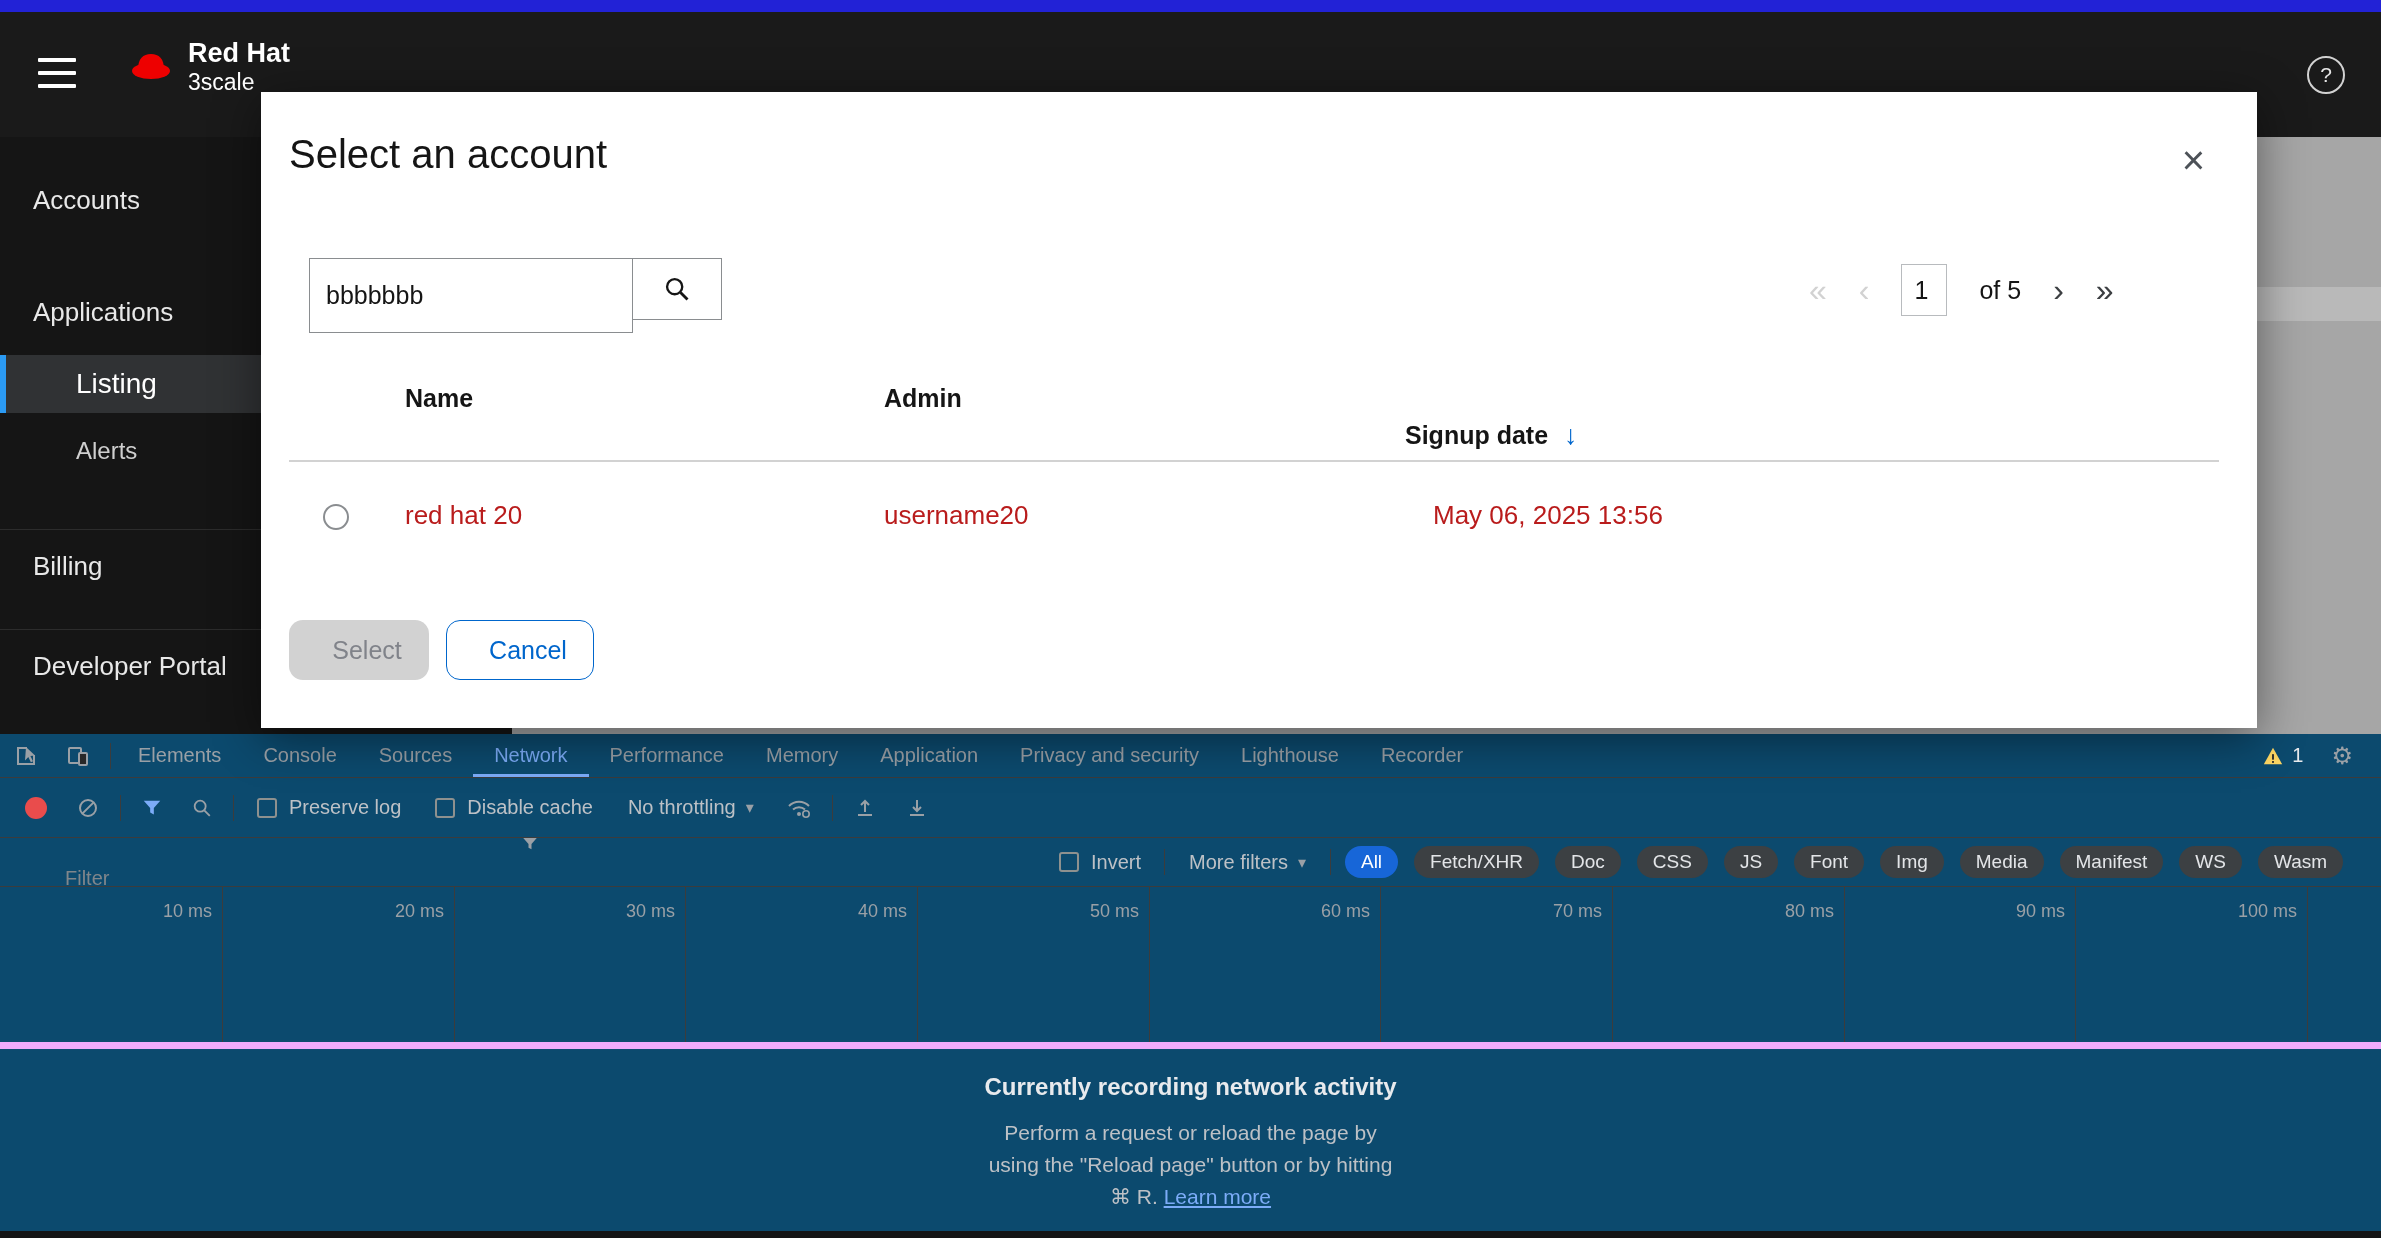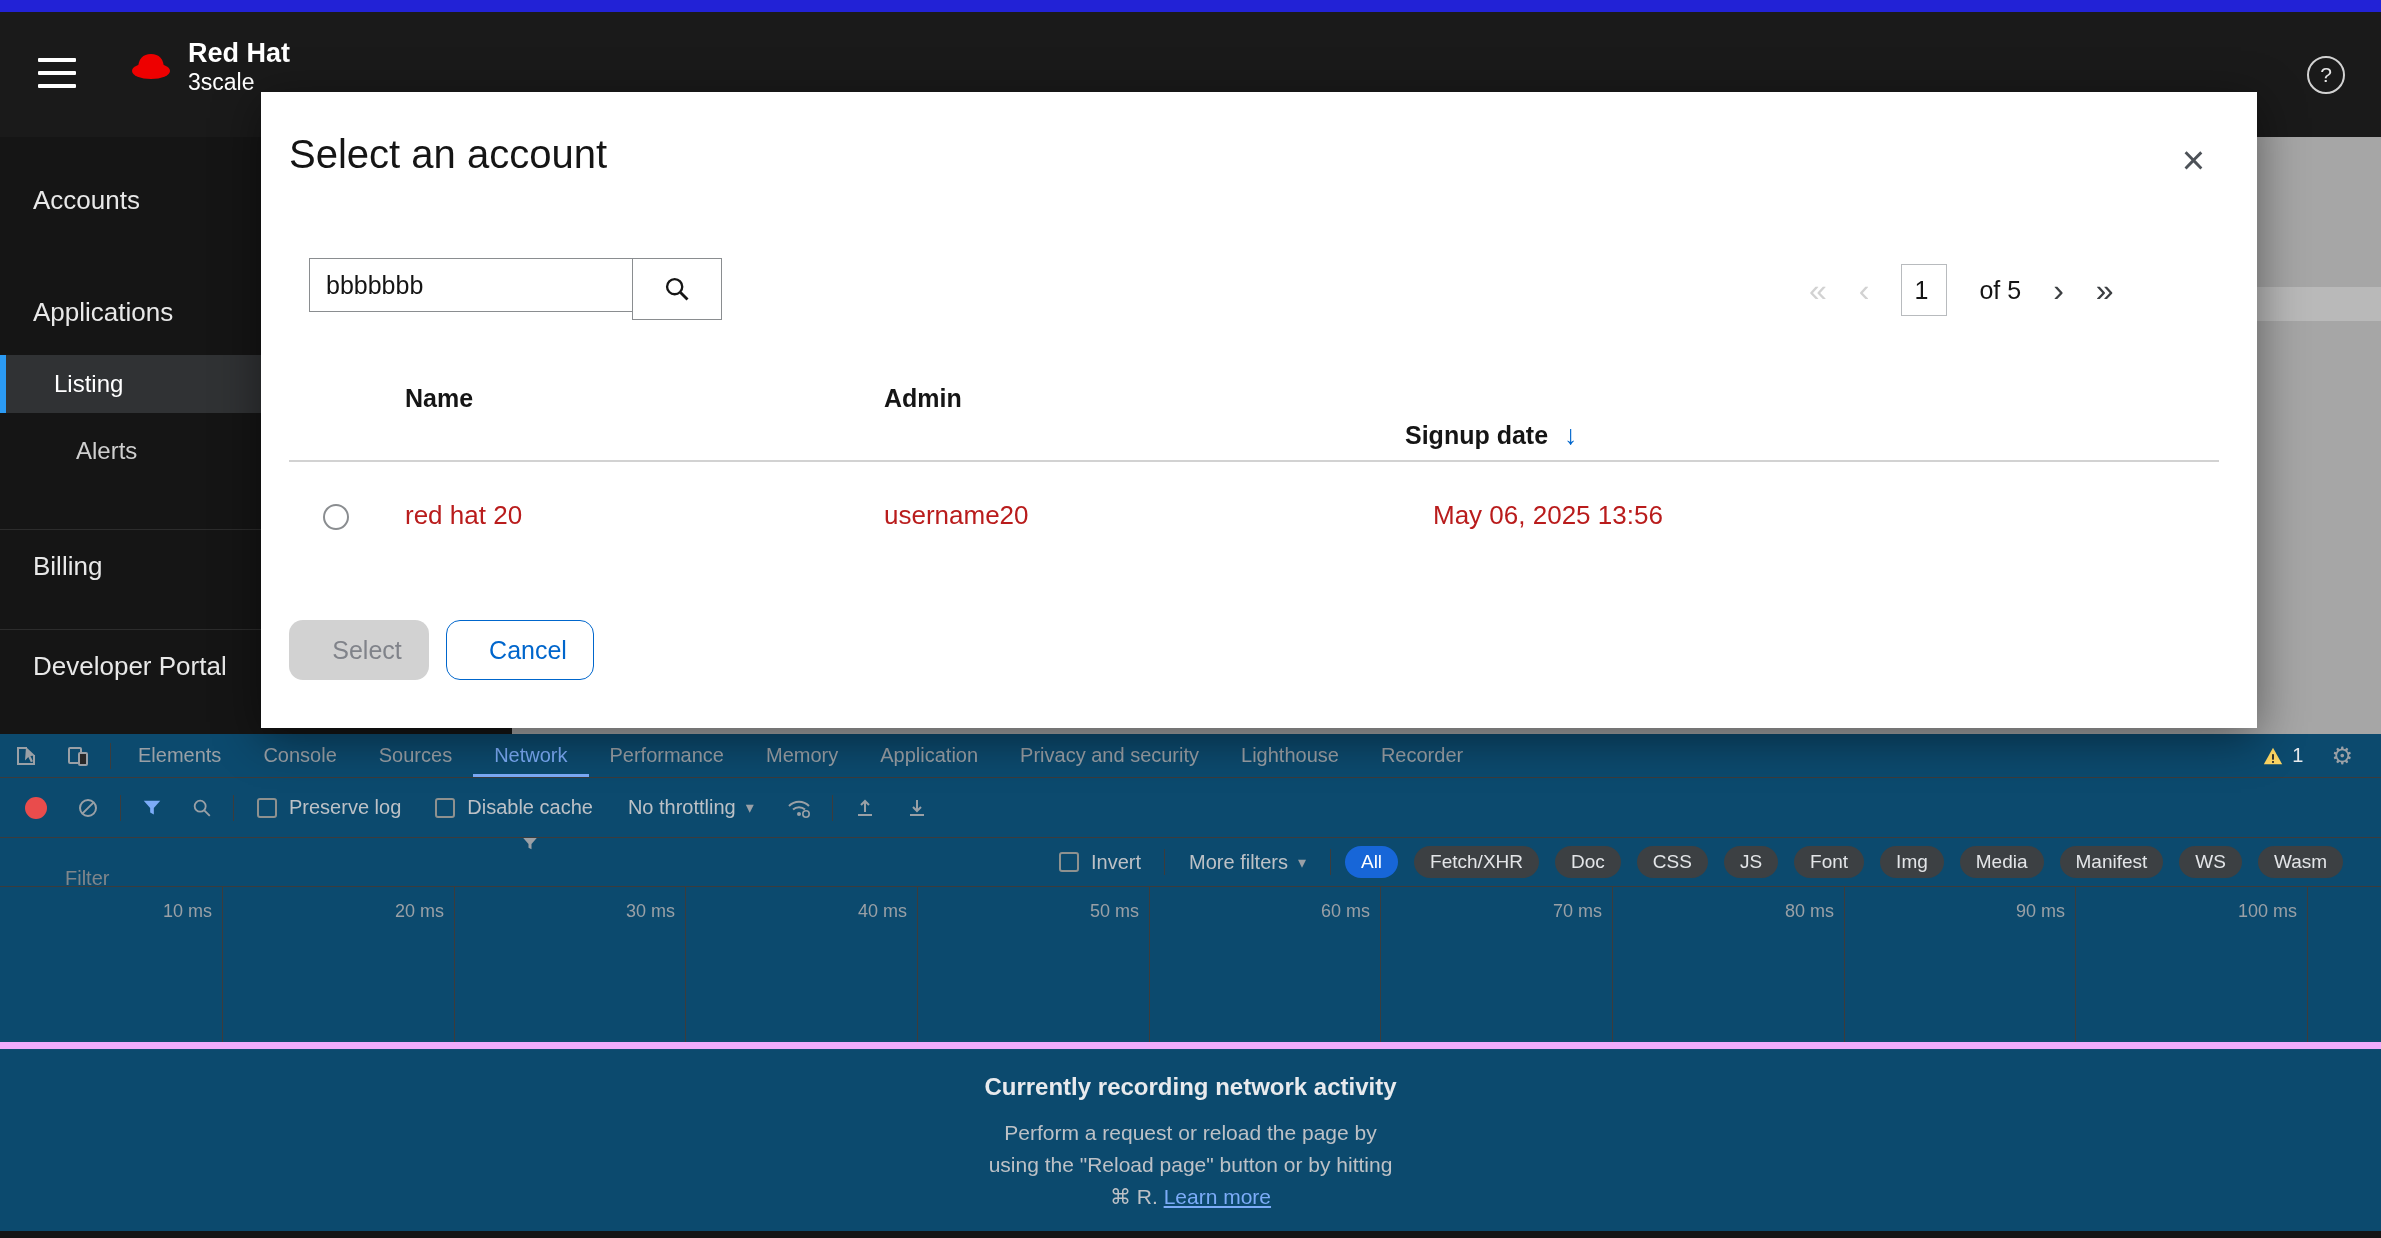--- a/index.html
+++ b/index.html
@@ -16,34 +16,34 @@
   .brand-text { display:flex; flex-direction:column; line-height:1.15; }
   .brand-line1 { color:#fff; font-weight:bold; font-size:27px; }
   .brand-line2 { color:#fff; font-size:23px; }
   .help-btn { position:absolute; right:36px; top:44px; width:38px; height:38px; border:2px solid #d2d2d2; border-radius:50%; color:#e6e6e6; font-size:21px; display:flex; align-items:center; justify-content:center; cursor:pointer; }
 
   
   .sidebar { position:absolute; left:0; top:137px; width:512px; height:604px; background:#151515; }
   .nav-top { position:absolute; left:33px; font-size:26px; color:#e8e8e8; cursor:pointer; }
   .nav-sub { position:absolute; left:76px; font-size:24px; color:#cfcfcf; cursor:pointer; }
   .nav-active-row { position:absolute; left:0; top:218px; width:512px; height:58px; background:#303234; border-left:6px solid #2b9af3; display:flex; align-items:center; cursor:pointer; }
-  .nav-active-row .label { margin-left:48px; font-size:24px; color:#ffffff; }
+  .nav-active-row .label { margin-left:70px; font-size:28px; color:#ffffff; }
   .nav-divider { position:absolute; left:0; width:512px; height:1px; background:#2c2c2c; }
 
   
   .content-dim { position:absolute; left:512px; top:137px; width:1869px; height:604px; background:#a6a6a6; }
   .content-band { position:absolute; left:0; top:150px; width:100%; height:34px; background:#b9b9b9; }
   .app-plan { position:absolute; left:90px; top:556px; font-size:25px; font-weight:600; color:#262626; }
   .app-plan .req { color:#c9190b; margin-left:8px; font-weight:700; }
 
   
   .modal { position:absolute; left:261px; top:55px; width:1996px; height:636px; background:#ffffff; box-shadow:0 10px 45px rgba(0,0,0,0.45); z-index:10;margin-top:37px; }
   .modal-title { position:absolute; left:28px; top:40px; font-size:40px; font-weight:500; color:#151515; }
   .modal-close { position:absolute; right:52px; top:48px; font-size:40px; color:#4d5258; line-height:1; cursor:pointer; }
-  .search-input { position:absolute; left:48px; top:166px; width:324px; height:54px; border:1px solid #8a8d90; font-size:25px; padding:0 16px; color:#151515; font-family:"Liberation Sans", sans-serif; }
+  .search-input { position:absolute; left:48px; top:166px; width:324px; height:75px; border:1px solid #8a8d90; font-size:25px; padding:0 16px; color:#151515; font-family:"Liberation Sans", sans-serif; }
   .search-btn { position:absolute; left:371px; top:166px; width:90px; height:62px; background:#fff; border:1px solid #8a8d90; display:flex; align-items:center; justify-content:center; cursor:pointer; }
   .pagination { position:absolute; left:1548px; top:168px; height:60px; display:flex; align-items:center; gap:32px; }
   .pg-nav { font-size:32px; line-height:1; cursor:pointer; }
   .pg-disabled { color:#d2d2d2; }
   .pg-enabled { color:#3c3f42; }
   .page-input { width:46px; height:52px; border:1px solid #b8bbbe; font-size:25px; padding-left:12px; color:#151515; font-family:"Liberation Sans", sans-serif; }
   .pg-of { font-size:25px; color:#151515; }
   .th { position:absolute; font-size:25px; font-weight:bold; color:#151515; }
   .th-signup { position:absolute; left:1144px; top:328px; display:flex; align-items:center; gap:16px; }
   .sort-arrow { color:#0066cc; font-size:27px; font-weight:bold; }

